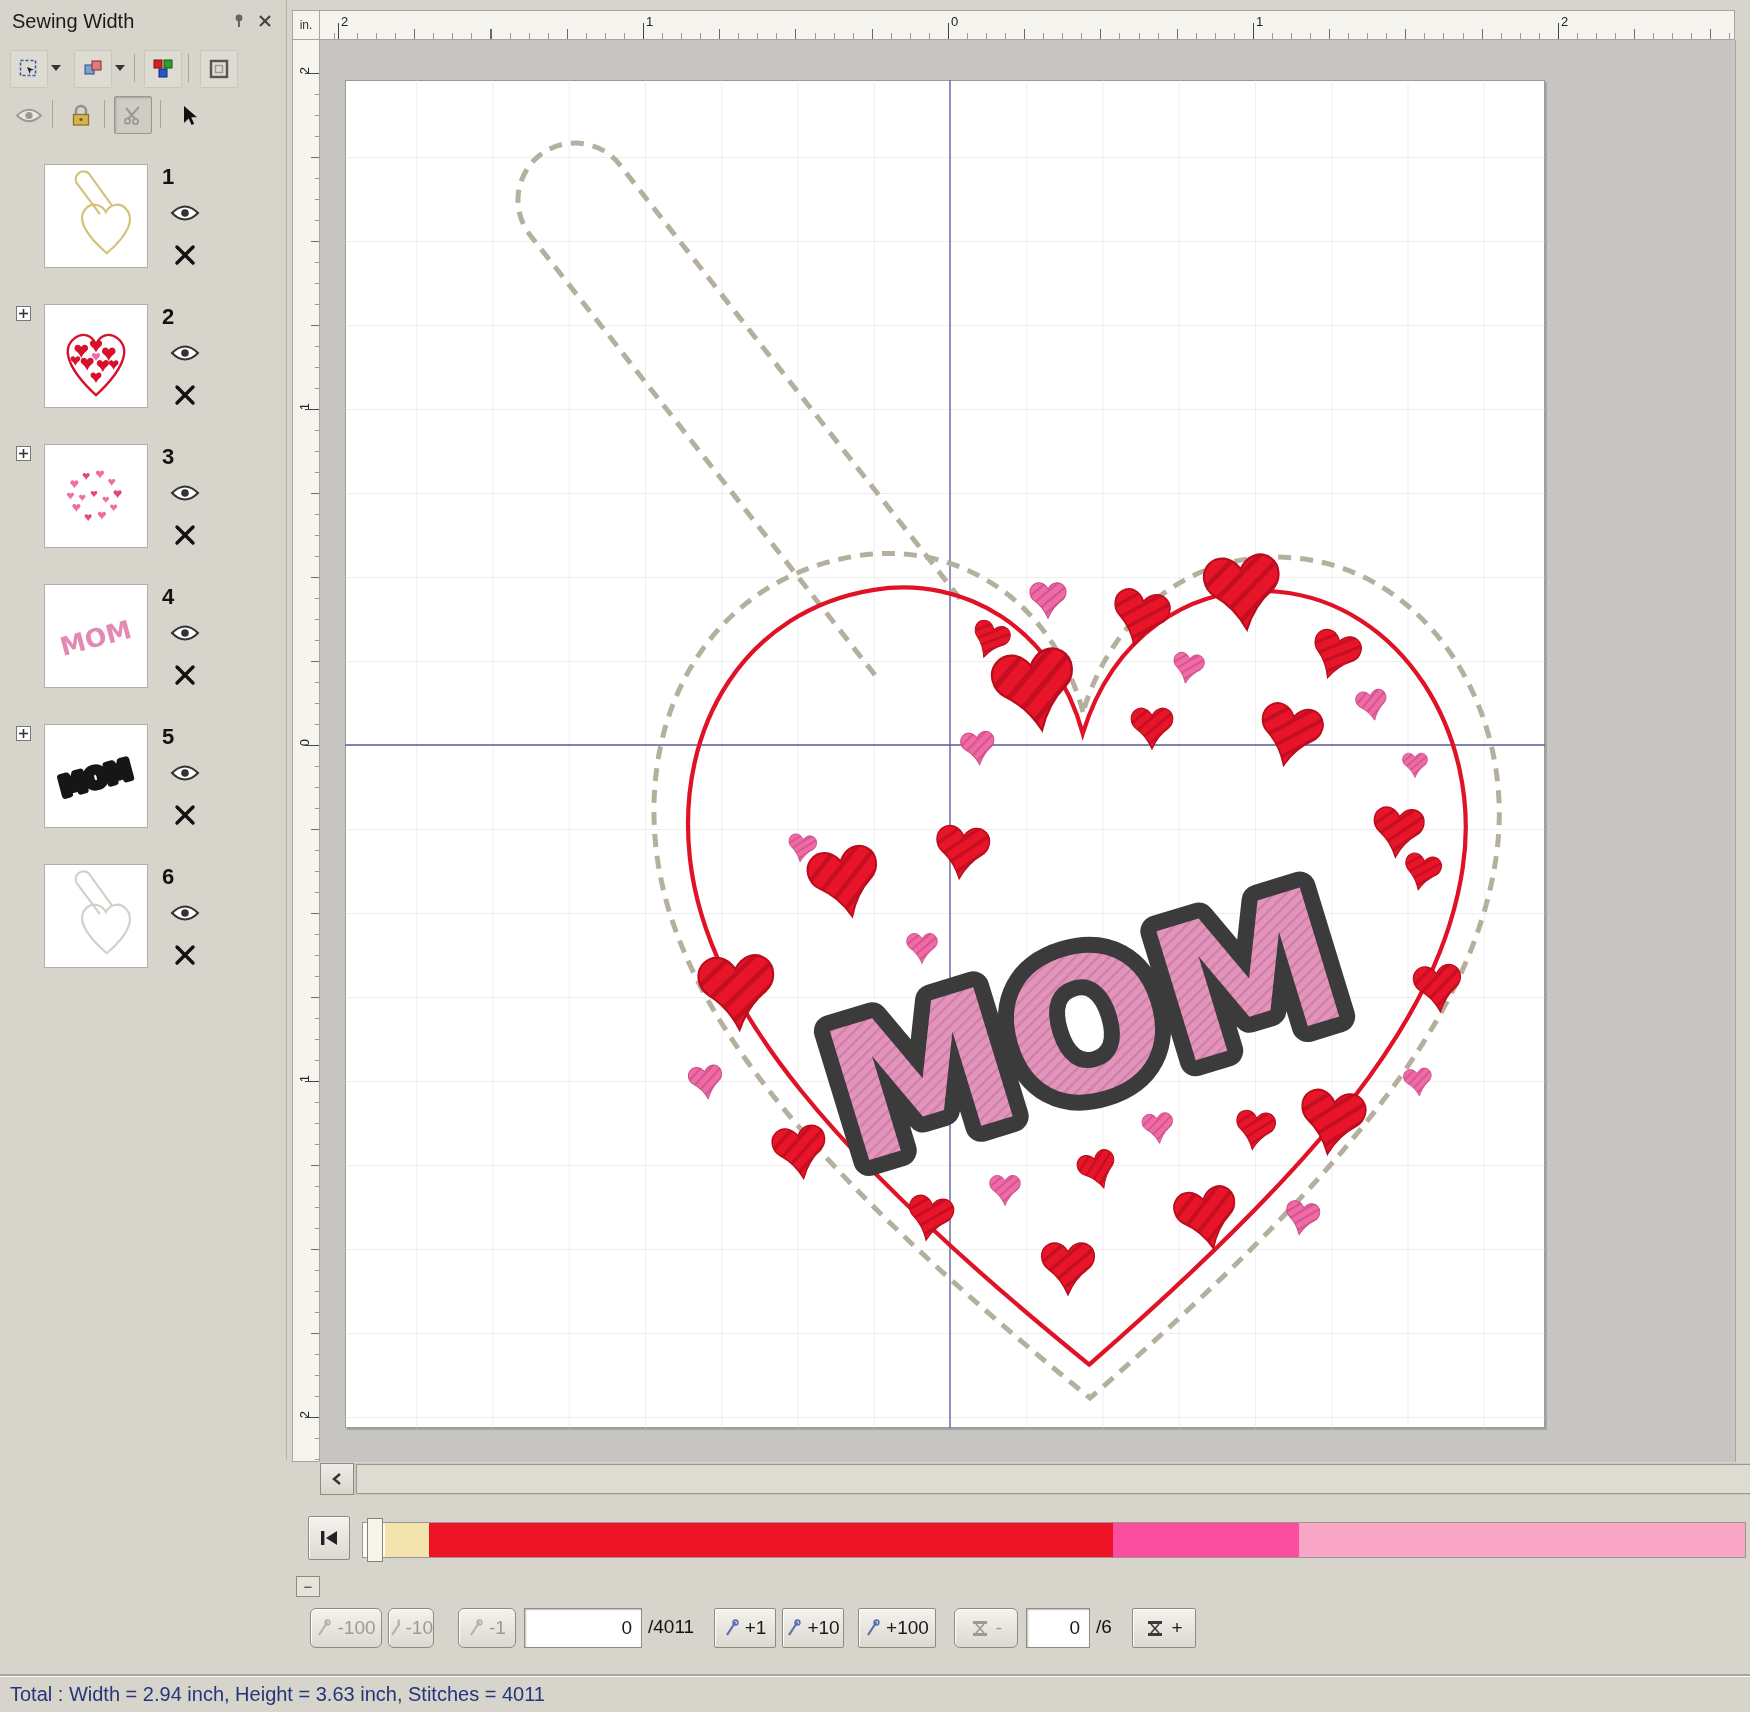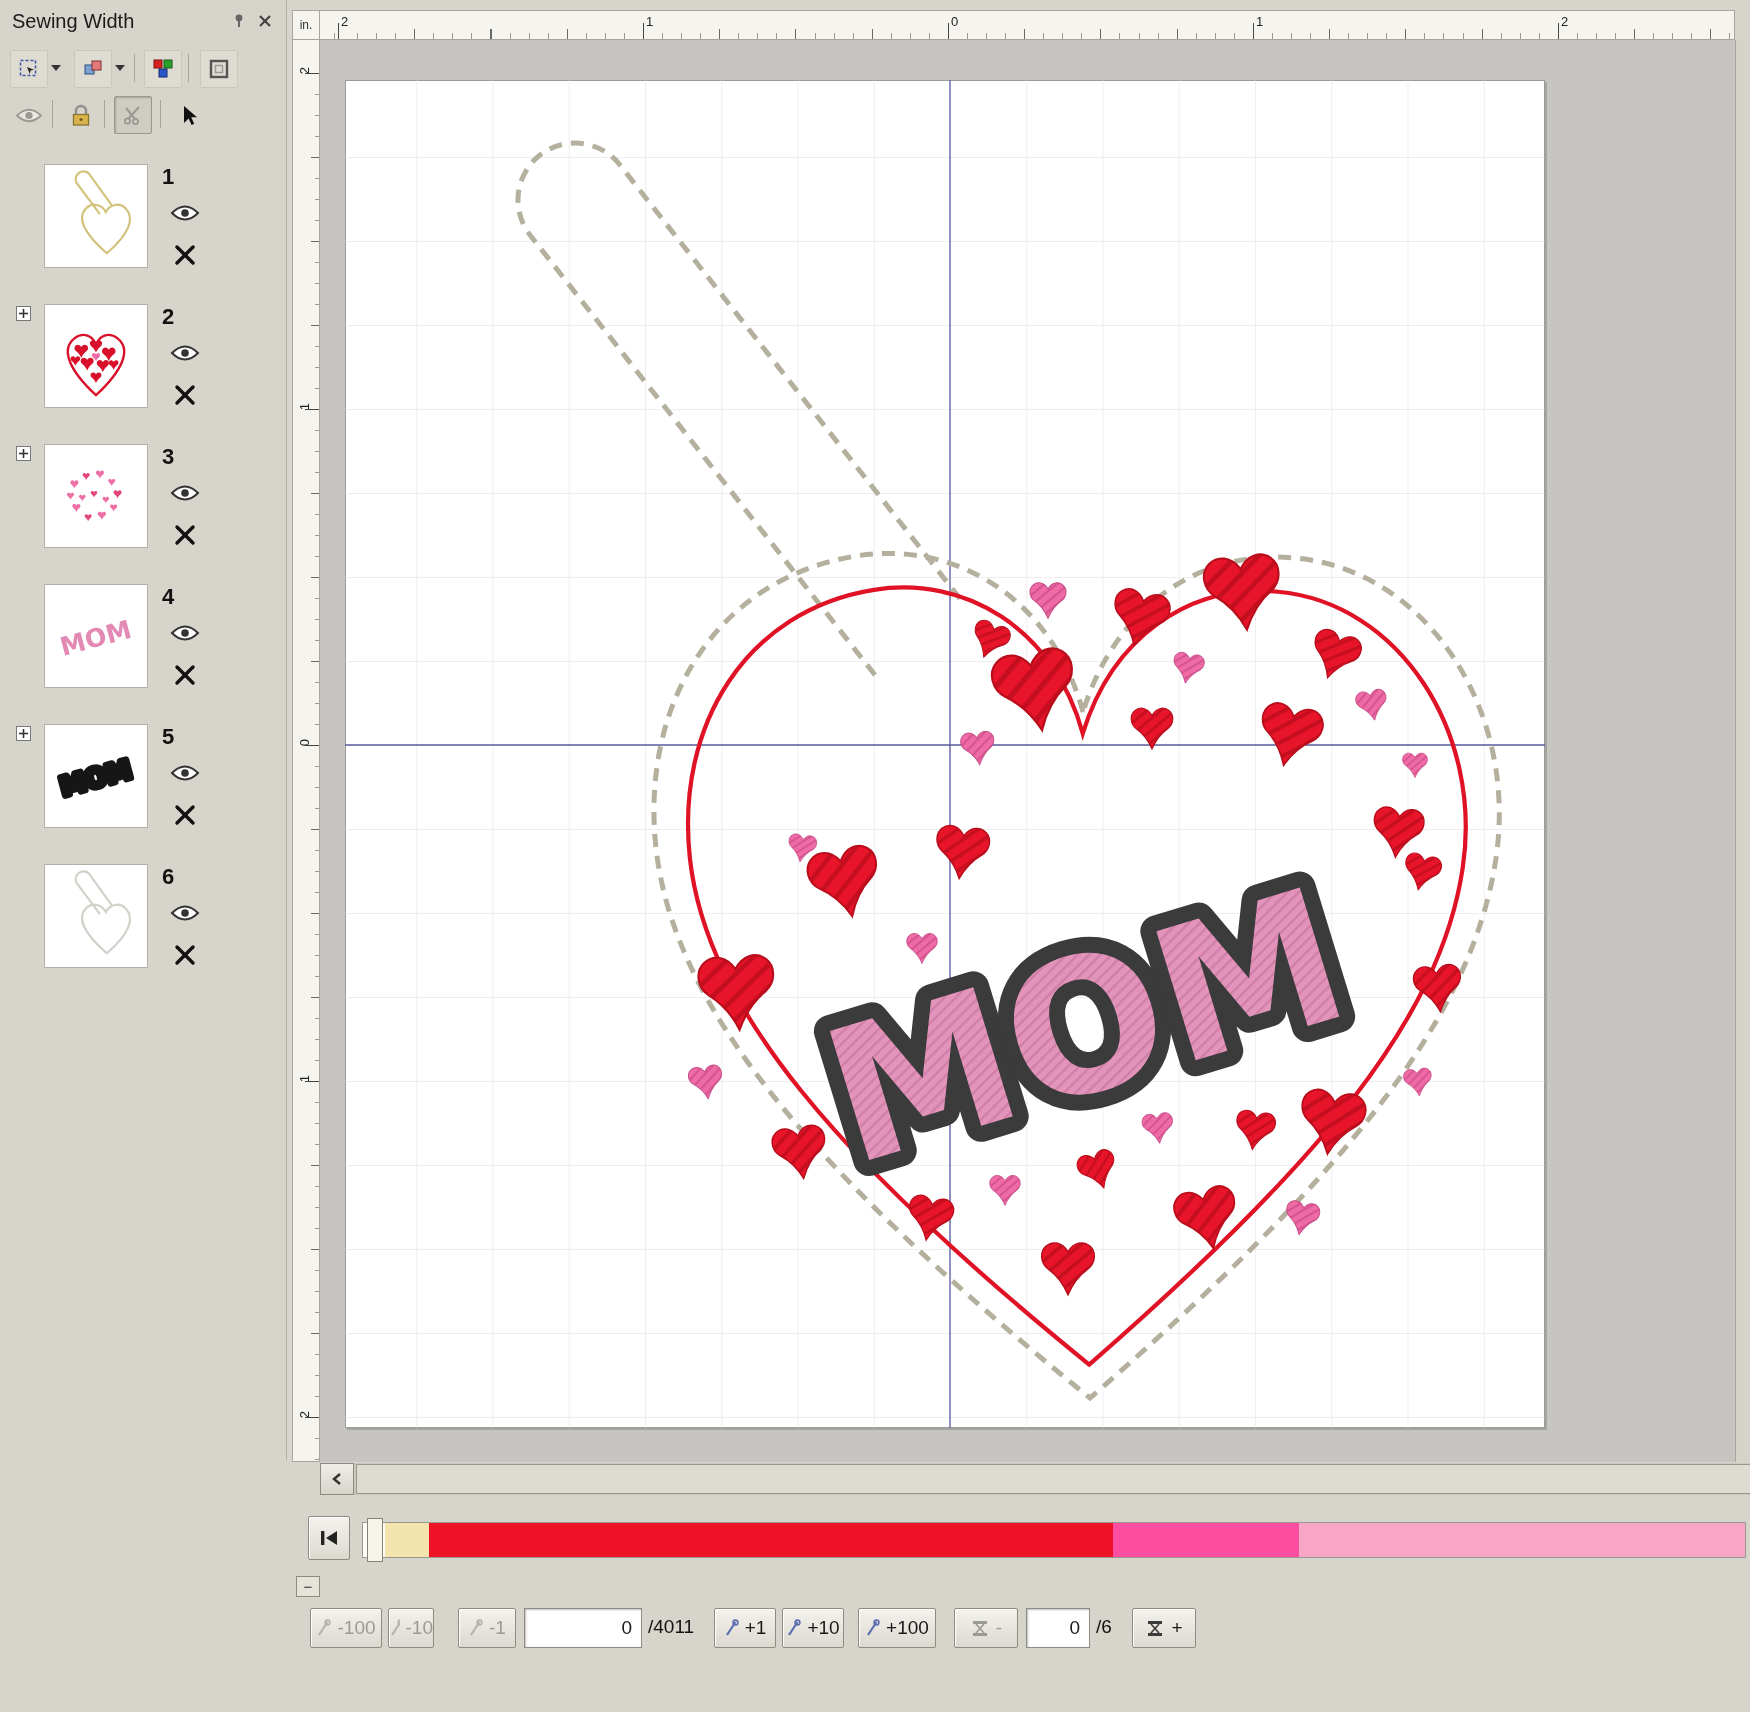--- a/index.html
+++ b/index.html
@@ -59,21 +59,21 @@
   .colorbar{left:362px;top:1522px;width:1384px;height:36px;border:1px solid #9a978e;background:#fdfcf9;box-sizing:border-box;}
   .seg{position:absolute;top:0;height:34px;}
   .s1{left:22px;width:44px;}
   .s2{left:66px;width:684px;}
   .s3{left:750px;width:186px;}
   .s4{left:936px;width:446px;}
   .handle{left:4px;top:-5px;width:16px;height:44px;background:#f7f4ea;border:1px solid #86837a;box-sizing:border-box;z-index:3;}
   .collapsebtn{left:296px;top:1576px;width:24px;height:21px;background:#e6e3da;border:1px solid #8e8b82;
                box-sizing:border-box;display:flex;align-items:center;justify-content:center;font-size:15px;color:#333;}
   .ctl{top:1608px;height:40px;font-size:19px;color:#1a1a1a;}
-  .ctl.disabled{color:#9b9b94;}
+  .ctl.disabled{color:#9b9b94;border-radius:6px;}
   .field{top:1608px;height:40px;background:#fff;border:1px solid #8e8b82;box-shadow:inset 1px 1px 2px rgba(0,0,0,.25);
          box-sizing:border-box;display:flex;align-items:center;justify-content:flex-end;padding-right:9px;font-size:19px;}
   .ctlabel{top:1616px;font-size:19px;color:#111;}
   .needle{color:#5b6eae;} .needle.gray{color:#b3b3ad;}
   .spool{color:#3a3a3a;} .spool.gray{color:#9a9a94;}
 
   .statusbar{left:0;top:1676px;width:1750px;height:36px;background:#d7d4cb;border-top:1px solid #fcfcfa;
              box-shadow:0 -2px 0 #a9a69d;display:flex;align-items:center;padding-left:10px;box-sizing:border-box;
              font-size:20px;color:#24367c;}
 
@@ -536,14 +536,17 @@
   <div class="abs raised ctl" style="left:1132px;width:64px">
     <svg class="spool" width="20" height="17">
         <rect x="3" y="1" width="14" height="3" fill="currentColor"></rect>
         <rect x="3" y="13" width="14" height="3" fill="currentColor"></rect>
         <line x1="6" y1="4" x2="14" y2="13" stroke="currentColor" stroke-width="1.6"></line>
         <line x1="14" y1="4" x2="6" y2="13" stroke="currentColor" stroke-width="1.6"></line>
       </svg>
     <span>+</span>
   </div>
 
+  <div class="abs statusbar">
+    <span>Total : Width = 2.94 inch, Height = 3.63 inch, Stitches = 4011</span>
+  </div>
 
 </div>
 
 </body></html>

